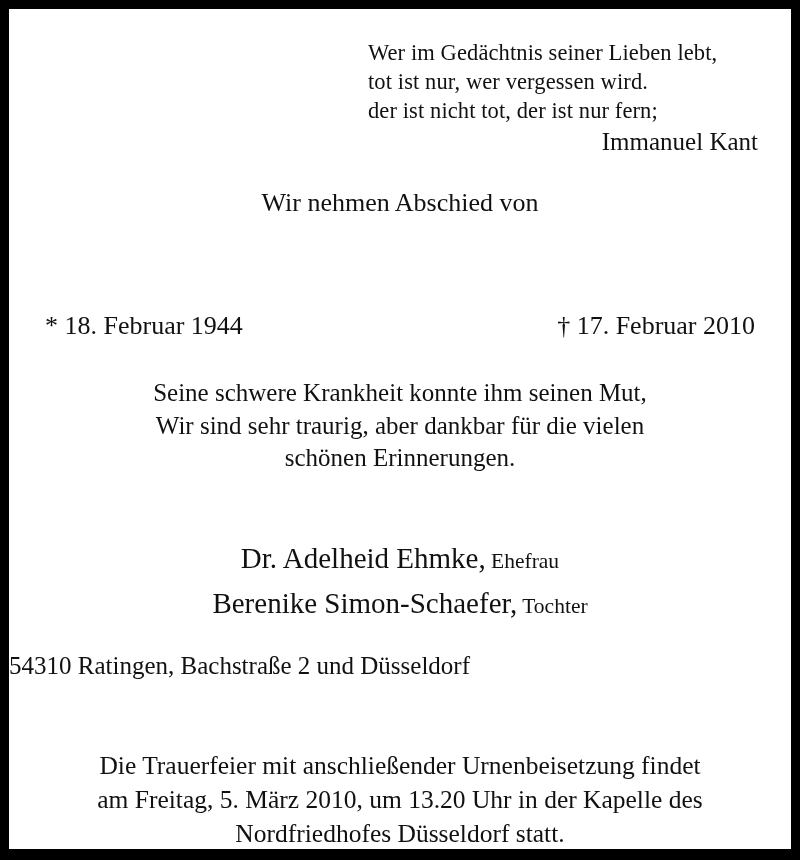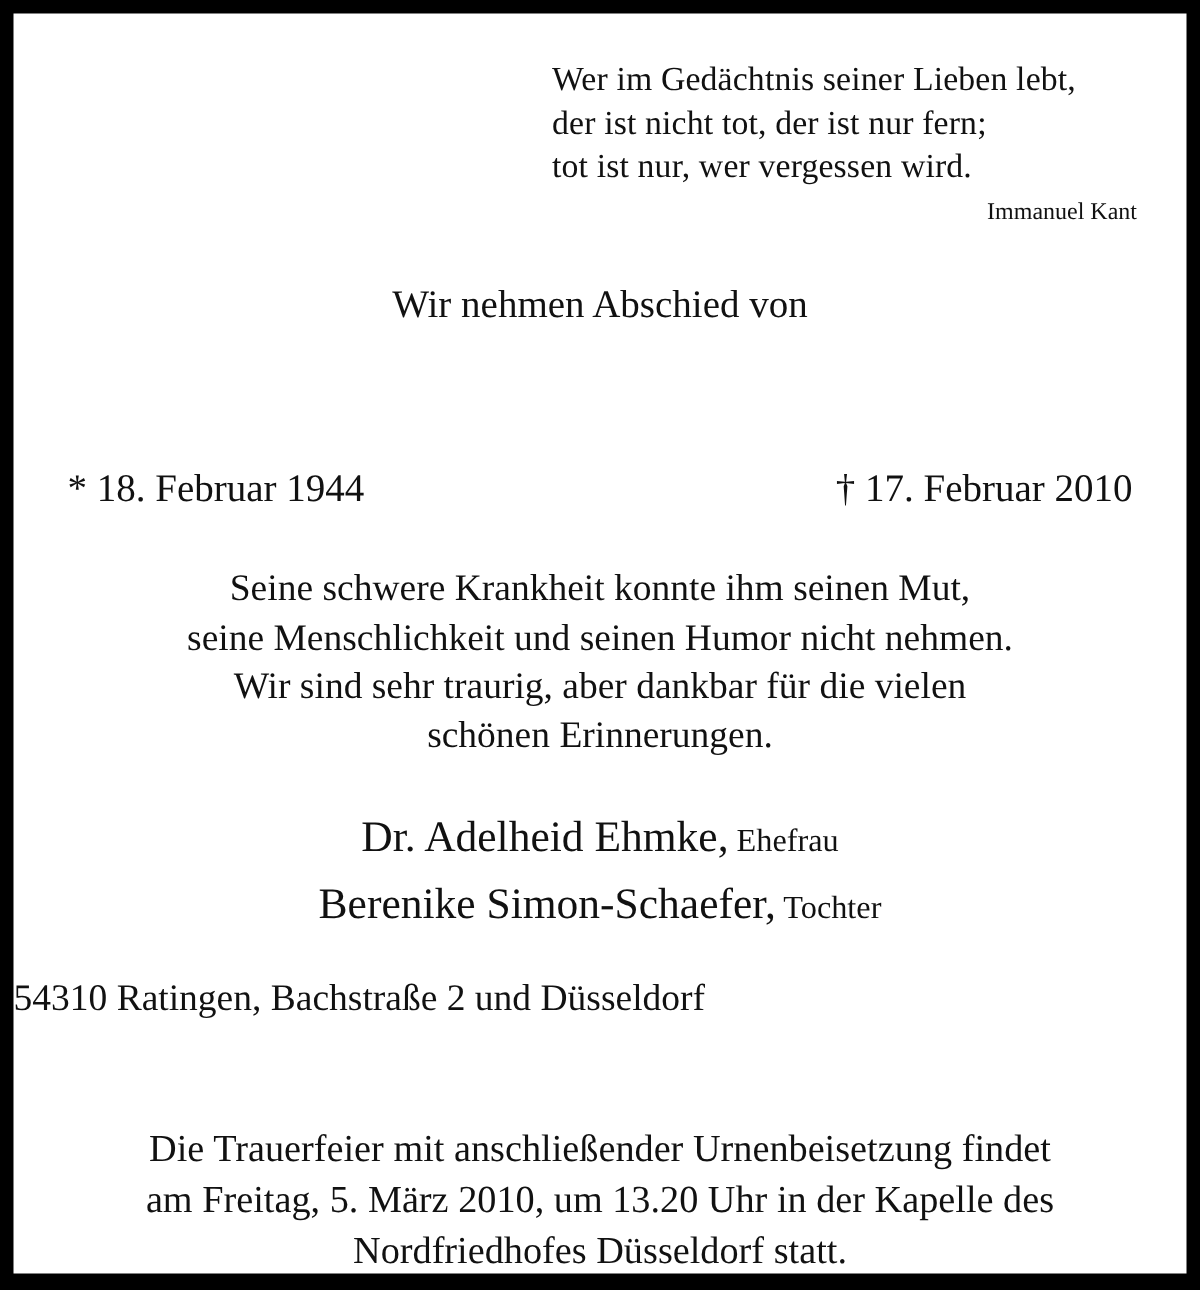--- a/index.html
+++ b/index.html
@@ -36,21 +36,21 @@
     width: 390px;
     text-align: left;
   }
   .quote-line {
     font-size: 22.5px;
     line-height: 29px;
     letter-spacing: 0.1px;
     white-space: nowrap;
   }
   .quote-attrib {
-    font-size: 16px;
+    font-size: 25px;
     line-height: 29px;
     text-align: right;
     margin-top: 2px;
     white-space: nowrap;
   }
 
   
   .farewell {
     position: absolute;
     left: 0;
@@ -152,36 +152,35 @@
   }
 </style>
 </head>
 <body>
 
 <div class="notice">
   <div class="notice-inner">
 
     <div class="quote-block">
       <div class="quote-line">Wer im Gedächtnis seiner Lieben lebt,</div>
+      <div class="quote-line">tot ist nur, wer vergessen wird.</div>
       <div class="quote-line">der ist nicht tot, der ist nur fern;</div>
-      <div class="quote-line">tot ist nur, wer vergessen wird.</div>
       <div class="quote-attrib">Immanuel Kant</div>
     </div>
 
     <div class="farewell">Wir nehmen Abschied von</div>
 
 
     <div class="dates-row">
       <div class="date-birth">* 18. Februar 1944</div>
       <div class="date-death">† 17. Februar 2010</div>
     </div>
 
     <div class="tribute">
       <div class="tribute-line">Seine schwere Krankheit konnte ihm seinen Mut,</div>
-      <div class="tribute-line">seine Menschlichkeit und seinen Humor nicht nehmen.</div>
       <div class="tribute-line">Wir sind sehr traurig, aber dankbar für die vielen</div>
       <div class="tribute-line">schönen Erinnerungen.</div>
     </div>
 
     <div class="survivors">
       <div class="survivor-line">
         <span class="survivor-name">Dr. Adelheid Ehmke,</span><span class="survivor-relation"> Ehefrau</span>
       </div>
       <div class="survivor-line">
         <span class="survivor-name">Berenike Simon-Schaefer,</span><span class="survivor-relation"> Tochter</span>

